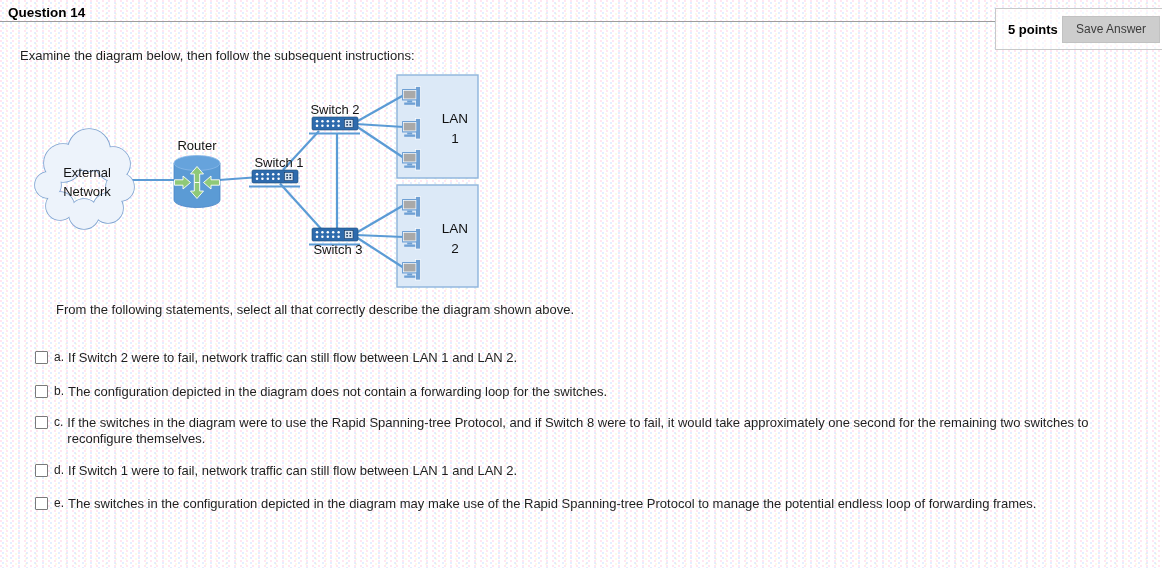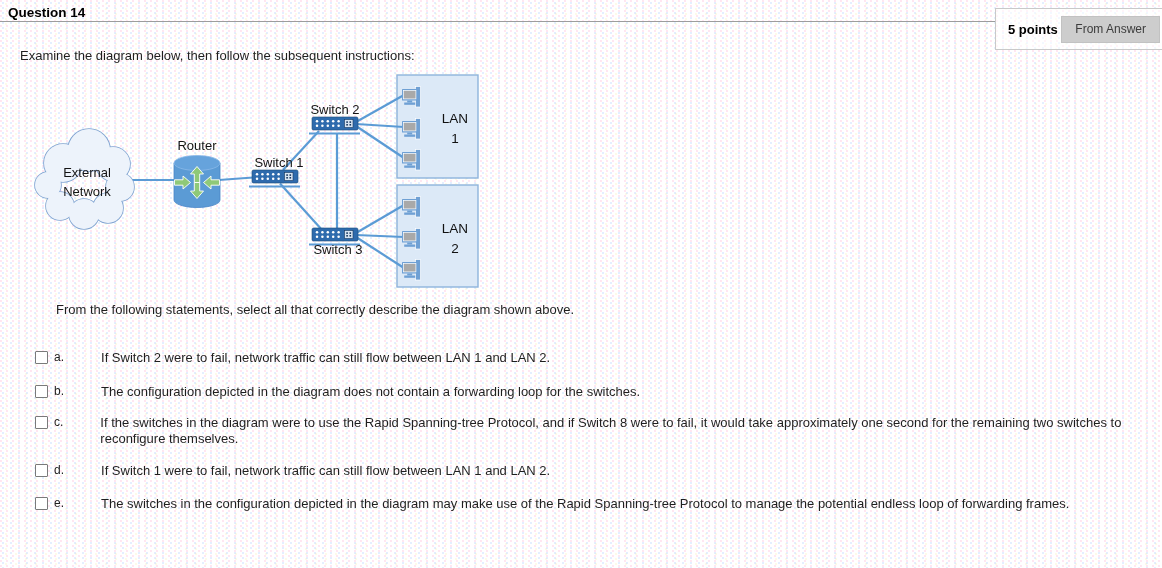--- a/index.html
+++ b/index.html
@@ -78,33 +78,33 @@
   .option-checkbox {
     -webkit-appearance:none; appearance:none;
     width:13px; height:13px; flex:0 0 13px;
     border:1px solid #7a7a7a; border-radius:1px; background:#fff;
     margin:1px 6px 0 0; cursor:pointer;
   }
   .option-checkbox:checked { background:#cde; }
   .option-letter {
     font-size:12px; position:relative; top:-1px; margin-right:4px; white-space:nowrap;
   }
-  .option-text { flex:1; max-width:1080px;padding-left:33px; }
+  .option-text { flex:1; max-width:1080px; }
 </style>
 </head>
 <body>
 
 <div class="page">
 
   <div class="question-title">Question 14</div>
   <div class="header-rule"></div>
 
   <div class="points-box">
     <span class="points-label">5 points</span>
-    <button class="save-answer-btn">From Answer</button>
+    <button class="save-answer-btn">Save Answer</button>
   </div>
 
   <p class="instructions">Examine the diagram below, then follow the subsequent instructions:</p>
 
   <svg class="network-diagram" viewBox="30 74 456 218" width="456" height="218" xmlns="http://www.w3.org/2000/svg">
     <defs>
       <g id="switch-icon">
         <rect class="sw-body" x="0" y="0" width="46" height="13" rx="1.5"></rect>
         <circle class="sw-dot" cx="5" cy="4.2" r="1.25"></circle>
         <circle class="sw-dot" cx="10.4" cy="4.2" r="1.25"></circle>

